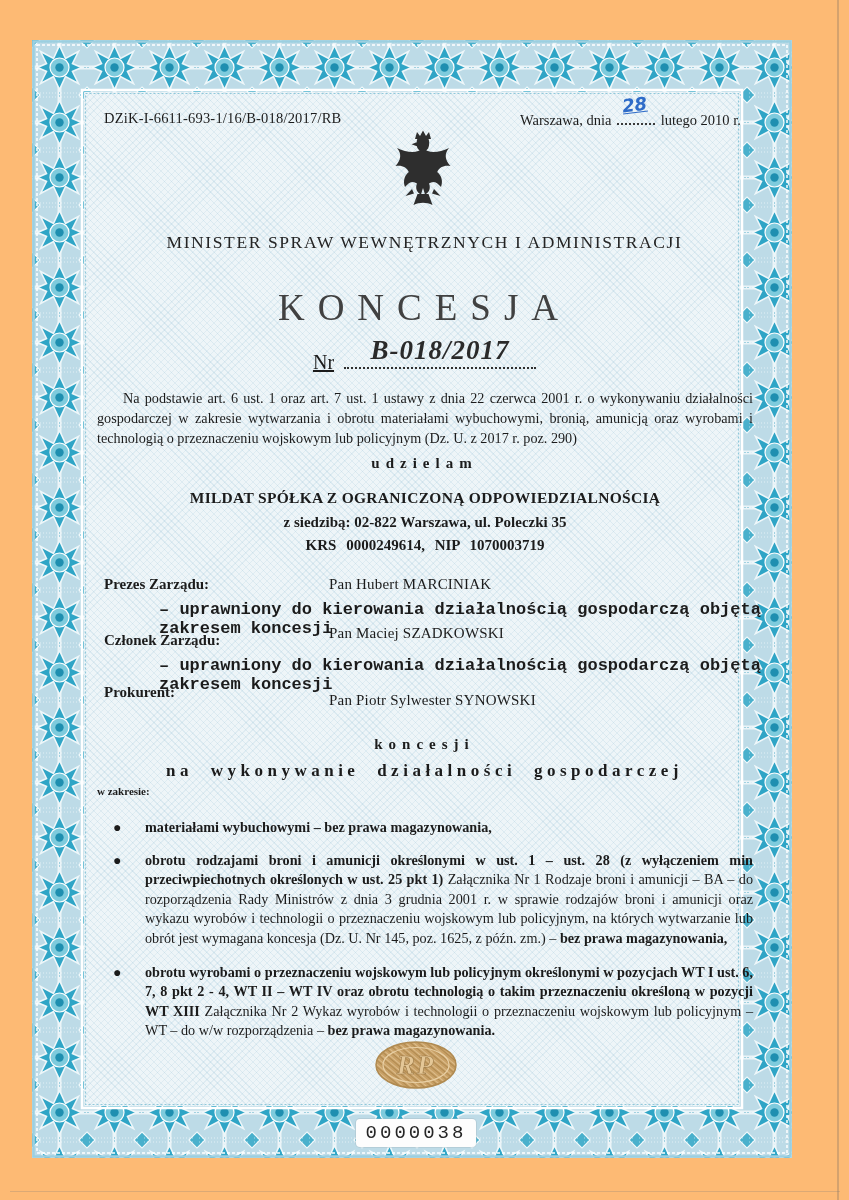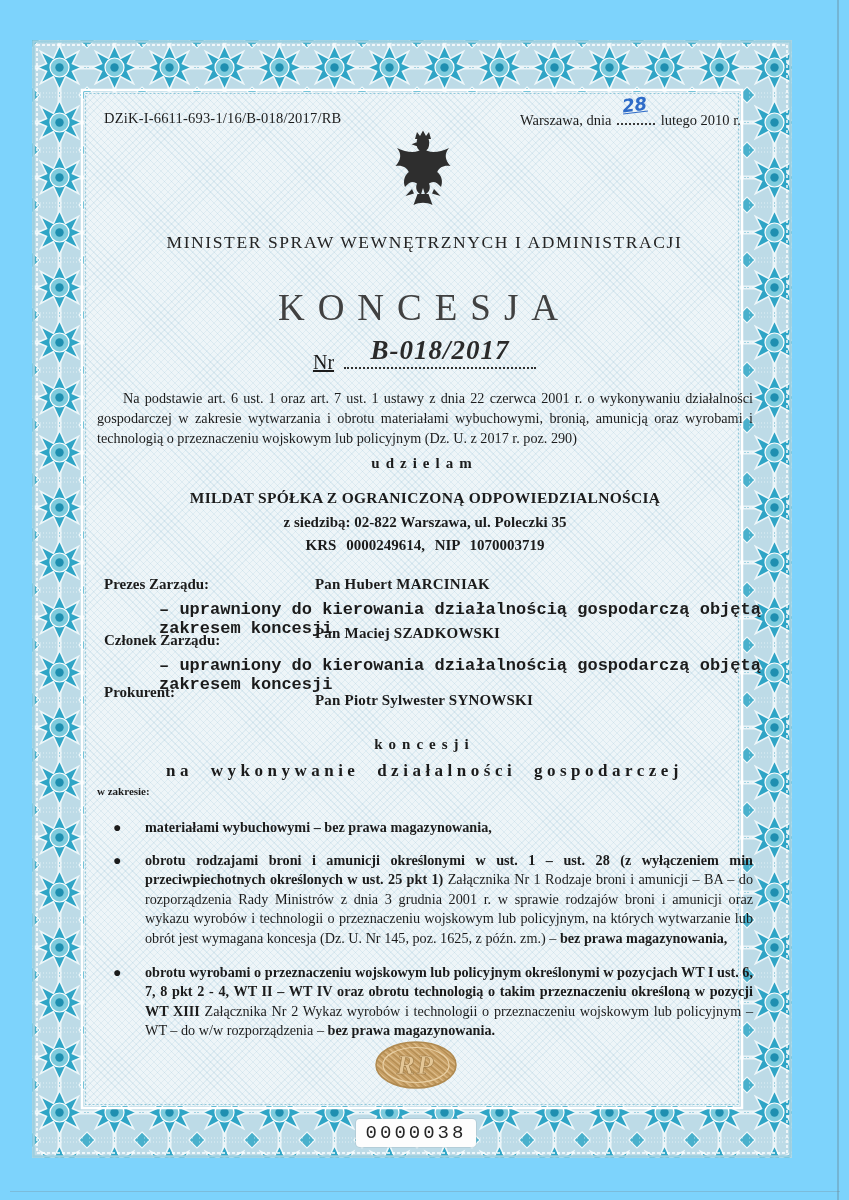--- a/index.html
+++ b/index.html
@@ -1,17 +1,17 @@
 <!DOCTYPE html>
 <html lang="pl"><head>
 <meta charset="utf-8">
 <style>
   html,body{margin:0;padding:0;background:#fff;}
   #page{
-    position:relative;width:849px;height:1200px;background:#7dd3fc;overflow:hidden;
+    position:relative;width:849px;height:1200px;background:#fdba74;overflow:hidden;
     font-family:"Liberation Serif","DejaVu Serif",serif;color:#1b1b1b;
   }
   
   #paper{
     position:absolute;left:78px;top:86px;width:668px;height:1028px;
     background-color:#eef5f8;
     background-image:
       repeating-linear-gradient(45deg, rgba(120,175,202,.16) 0 1px, rgba(0,0,0,0) 1px 5px),
       repeating-linear-gradient(-45deg, rgba(120,175,202,.13) 0 1px, rgba(0,0,0,0) 1px 5px);
   }
@@ -44,21 +44,21 @@
     font-size:27px;font-weight:bold;font-style:italic;letter-spacing:1px;color:#2a2a2a;white-space:nowrap;
   }
 
   #legal{left:97px;top:388px;width:656px;font-size:14.2px;line-height:20px;text-indent:26px;}
   #grant{left:97px;top:455px;width:655px;font-size:15px;letter-spacing:6px;}
   #company-name{left:85px;top:489px;width:680px;font-size:15.5px;letter-spacing:.3px;}
   #company-addr{left:85px;top:514px;width:680px;font-size:15px;font-family:Liberation Serif, serif;}
   #company-reg{left:85px;top:537px;width:680px;font-size:15px;word-spacing:6px;}
 
   .off-label{position:absolute;left:104px;font-size:15px;font-weight:bold;}
-  .off-name{position:absolute;left:315px;font-size:15px;font-weight:bold;letter-spacing:.2px;}
+  .off-name{position:absolute;left:315px;font-size:15px;font-weight:normal;letter-spacing:.2px;padding-left:14px;}
   .off-note{position:absolute;left:159px;font-size:17px;font-weight:bold;font-family:Liberation Mono, monospace;}
 
   #h-koncesji{left:97px;top:736px;width:655px;font-size:15px;letter-spacing:6px;}
   #h-scope{left:97px;top:761px;width:655px;font-size:17px;letter-spacing:4.5px;word-spacing:9px;}
   #h-zakres{left:97px;top:785px;font-size:11px;}
 
   .bullet{position:absolute;left:97px;width:656px;font-size:14.2px;line-height:19.4px;padding-left:48px;box-sizing:border-box;}
   .bullet .dot{position:absolute;left:16px;top:0;font-size:14px;}
 
   #seal{left:372px;top:1040px;width:88px;height:50px;}

